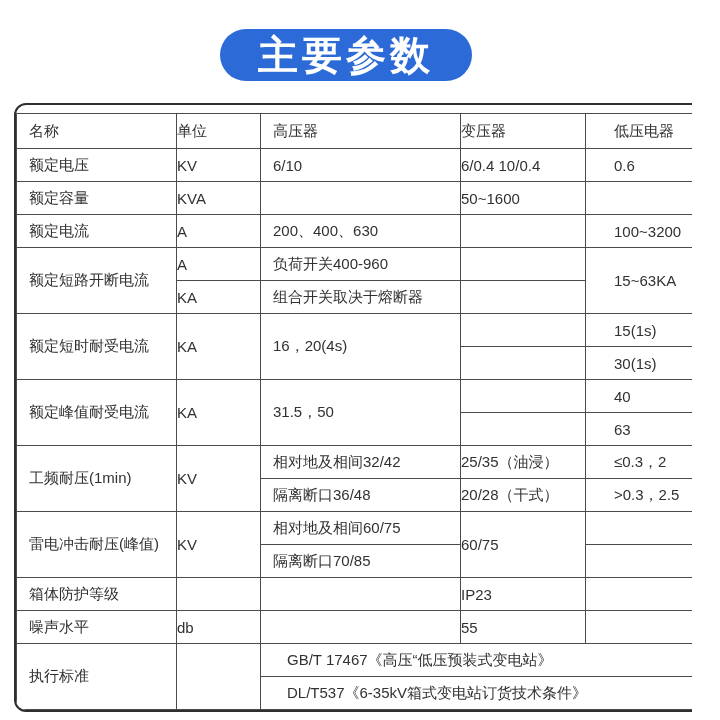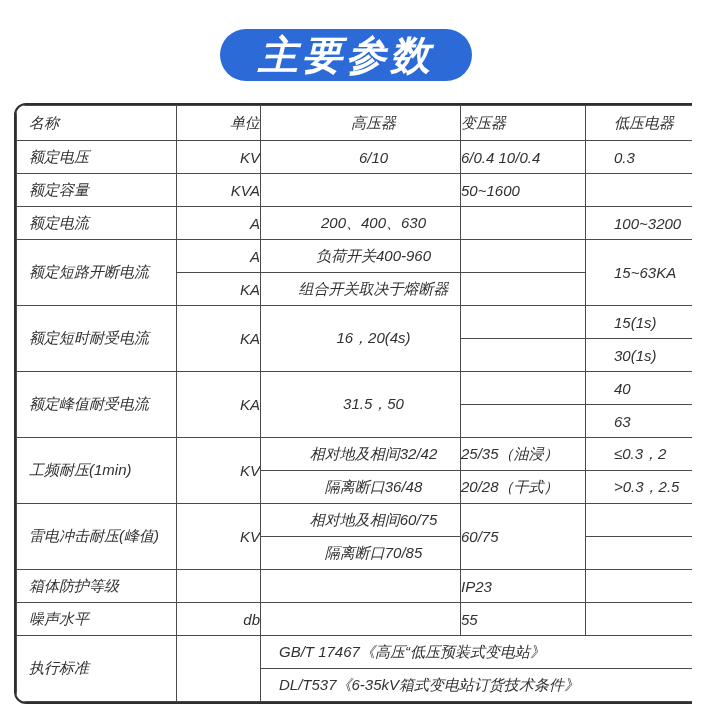--- a/index.html
+++ b/index.html
@@ -1,52 +1,52 @@
 <!DOCTYPE html>
 <html><head>
 <meta charset="utf-8">
 <style>
   html,body{margin:0;padding:0;}
   body{
     width:720px;height:720px;background:#ffffff;
     font-family:"Liberation Sans","DejaVu Sans",sans-serif;
     color:#313131;
   }
-  .sheet{position:relative;width:692px;height:720px;background:#ffffff;overflow:hidden;font-style:italic;}
+  .sheet{position:relative;width:692px;height:720px;background:#ffffff;overflow:hidden;}
 
   
   .pill{
     position:absolute;top:29px;left:50%;transform:translateX(-50%);
     height:52px;padding:0 38px;border-radius:28px;
     background:#2c6bd7;color:#ffffff;
     display:flex;align-items:center;justify-content:center;
     font-size:40px;font-weight:bold;letter-spacing:4px;
   }
 
   
   .tbl-wrap{
     position:absolute;left:14px;top:103px;width:692px;
     border:2px solid #2f2f2f;border-radius:12px;overflow:hidden;
     background:#ffffff;box-sizing:border-box;
   }
-  table{border-collapse:collapse;width:100%;table-layout:fixed;}
+  table{border-collapse:collapse;width:100%;table-layout:fixed;margin-top:8px;}
   th,td{
     border:1px solid #4a4a4a;
     height:32px;padding:0;margin:0;
     font-size:15px;font-weight:normal;color:#313131;
     vertical-align:middle;text-align:left;
     overflow:hidden;white-space:nowrap;
   }
   thead th{height:34px;}
   .c-name{padding-left:12px;}
-  .c-unit{text-align:right;}
-  .c-hv{padding-left:26px;text-align:center;}
+  .c-unit{text-align:left;}
+  .c-hv{padding-left:12px;}
   .c-tx{}
   .c-lv{padding-left:28px;}
-  .c-std{padding-left:18px;}
+  .c-std{padding-left:26px;}
 </style>
 </head>
 <body>
 
 <div class="sheet">
 
   <div class="pill" style="background: rgb(44, 107, 215); color: rgb(255, 255, 255);">
     <span>主要参数</span>
   </div>
 
@@ -68,21 +68,21 @@
           <th class="c-lv">低压电器</th>
         </tr>
       </thead>
       <tbody>
 
         <tr>
           <td class="c-name">额定电压</td>
           <td class="c-unit">KV</td>
           <td class="c-hv">6/10</td>
           <td class="c-tx">6/0.4 10/0.4</td>
-          <td class="c-lv">0.3</td>
+          <td class="c-lv">0.6</td>
         </tr>
 
         <tr>
           <td class="c-name">额定容量</td>
           <td class="c-unit">KVA</td>
           <td class="c-hv"></td>
           <td class="c-tx">50~1600</td>
           <td class="c-lv"></td>
         </tr>
 

